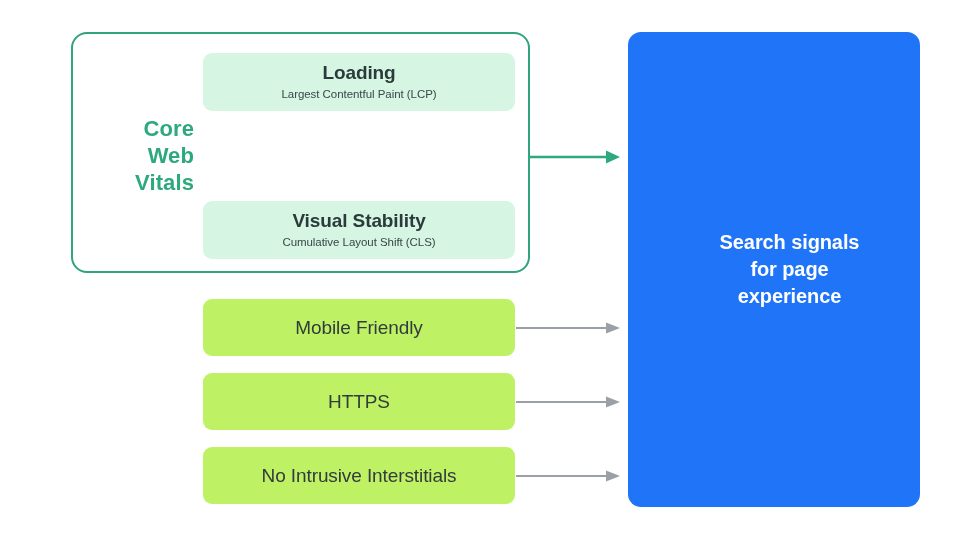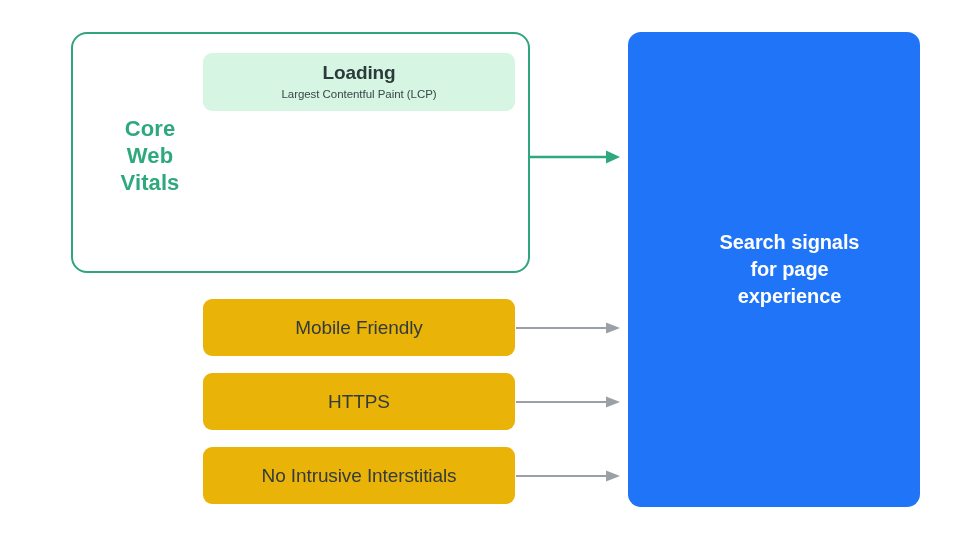--- a/index.html
+++ b/index.html
@@ -40,21 +40,21 @@
   #cwv-label {
     position: absolute;
     left: 106px;
     top: 115px;
     width: 88px;
     color: #2EA97E;
     font-size: 22px;
     font-weight: bold;
     line-height: 27px;
     letter-spacing: 0.1px;
-    text-align: center;
+    text-align: right;
     white-space: pre-line;
   }
 
   
   .metric-card {
     position: absolute;
     left: 203px;
     width: 312px;
     height: 58px;
     background: #D6F5E3;
@@ -83,21 +83,21 @@
     margin-top: 2px;
     letter-spacing: -0.05px;
   }
 
   
   .signal-box {
     position: absolute;
     left: 203px;
     width: 312px;
     height: 57px;
-    background: #eab308;
+    background: #bef264;
     border-radius: 9px;
     display: flex;
     align-items: center;
     justify-content: center;
   }
   #signal-box-0 { top: 299px; }
   #signal-box-1 { top: 373px; }
   #signal-box-2 { top: 447px; }
 
   .signal-label {
@@ -152,20 +152,24 @@
   <div id="cwv-label">Core
 Web
 Vitals</div>
 
   <div class="metric-card" id="metric-card-0">
     <div class="metric-title">Loading</div>
     <div class="metric-sub">Largest Contentful Paint (LCP)</div>
   </div>
 
 
+  <div class="metric-card" id="metric-card-2">
+    <div class="metric-title">Visual Stability</div>
+    <div class="metric-sub">Cumulative Layout Shift (CLS)</div>
+  </div>
 
   <div class="signal-box" id="signal-box-0">
     <div class="signal-label">Mobile Friendly</div>
   </div>
 
   <div class="signal-box" id="signal-box-2">
     <div class="signal-label">No Intrusive Interstitials</div>
   </div>
 
   <div class="signal-box" id="signal-box-1">

